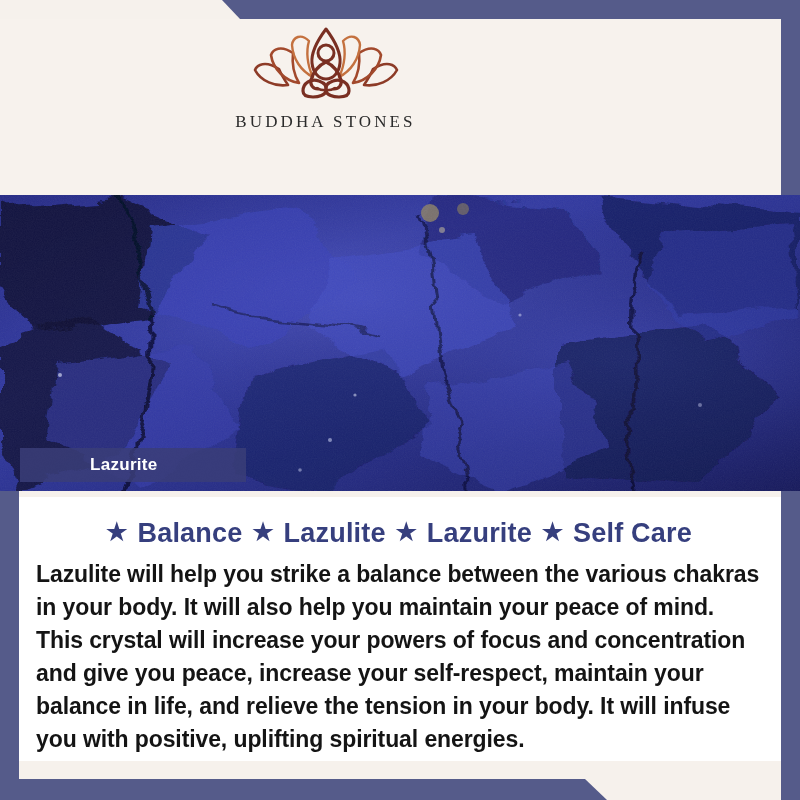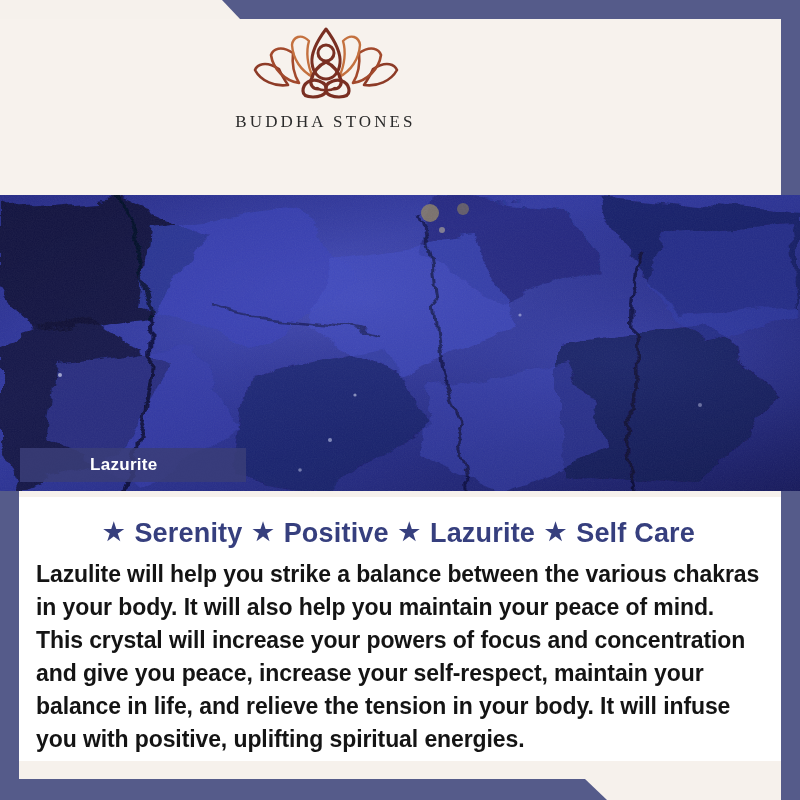--- a/index.html
+++ b/index.html
@@ -305,23 +305,23 @@
     </svg>
   </div>
 
   <div class="stone-tag">
     <span class="stone-tag-label">Lazurite</span>
   </div>
 
   <div class="panel">
     <div class="keywords">
       <span class="star">★</span>
-      <span class="kw">Serenity</span>
+      <span class="kw">Balance</span>
       <span class="star">★</span>
-      <span class="kw">Positive</span>
+      <span class="kw">Lazulite</span>
       <span class="star">★</span>
       <span class="kw">Lazurite</span>
       <span class="star">★</span>
       <span class="kw">Self Care</span>
     </div>
     <p class="body-copy">Lazulite will help you strike a balance between the various chakras in your body. It will also help you maintain your peace of mind. This crystal will increase your powers of focus and concentration and give you peace, increase your self-respect, maintain your balance in life, and relieve the tension in your body. It will infuse you with positive, uplifting spiritual energies.</p>
   </div>
   <div class="panel-foot"></div>
 
 </div>

